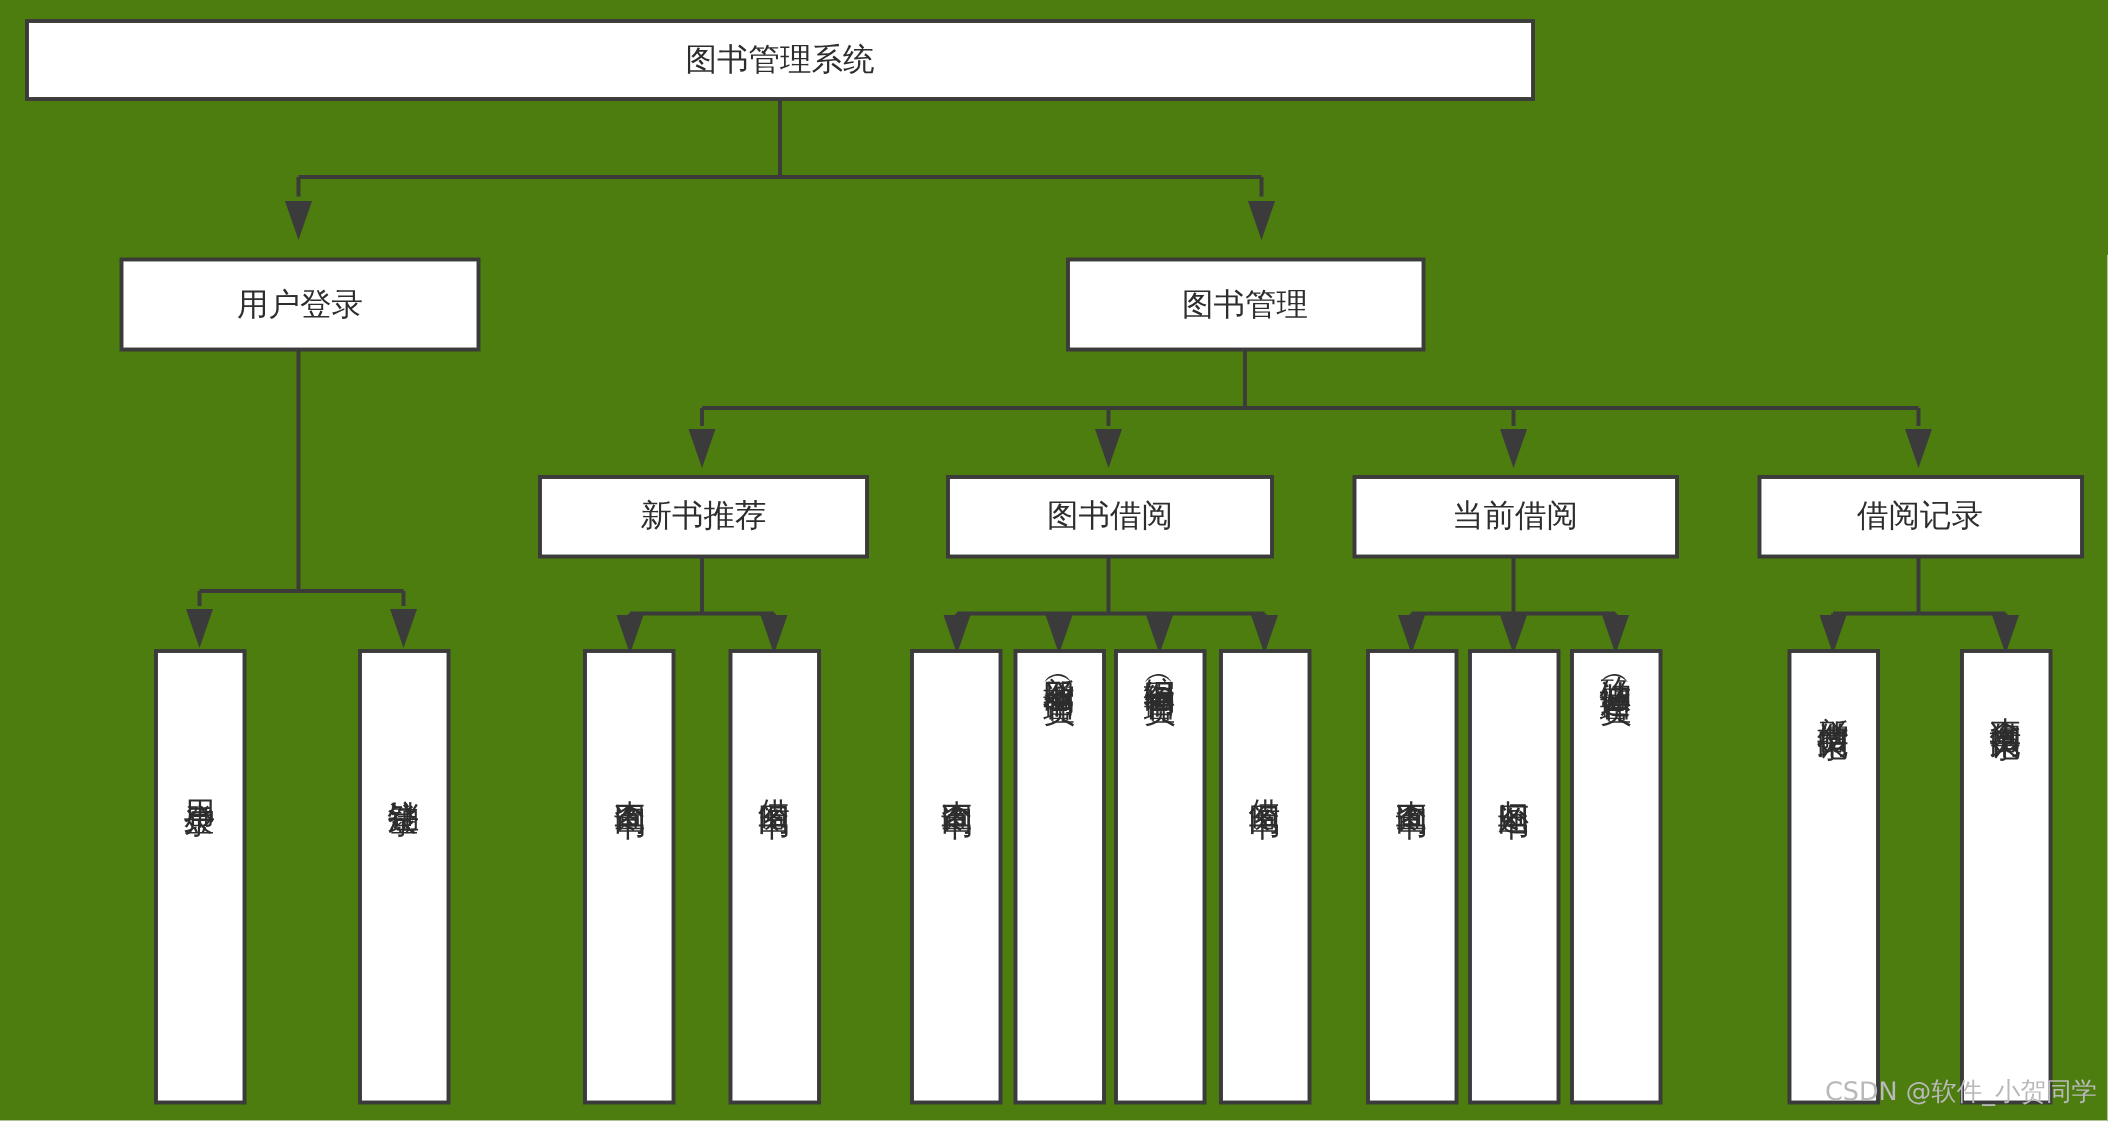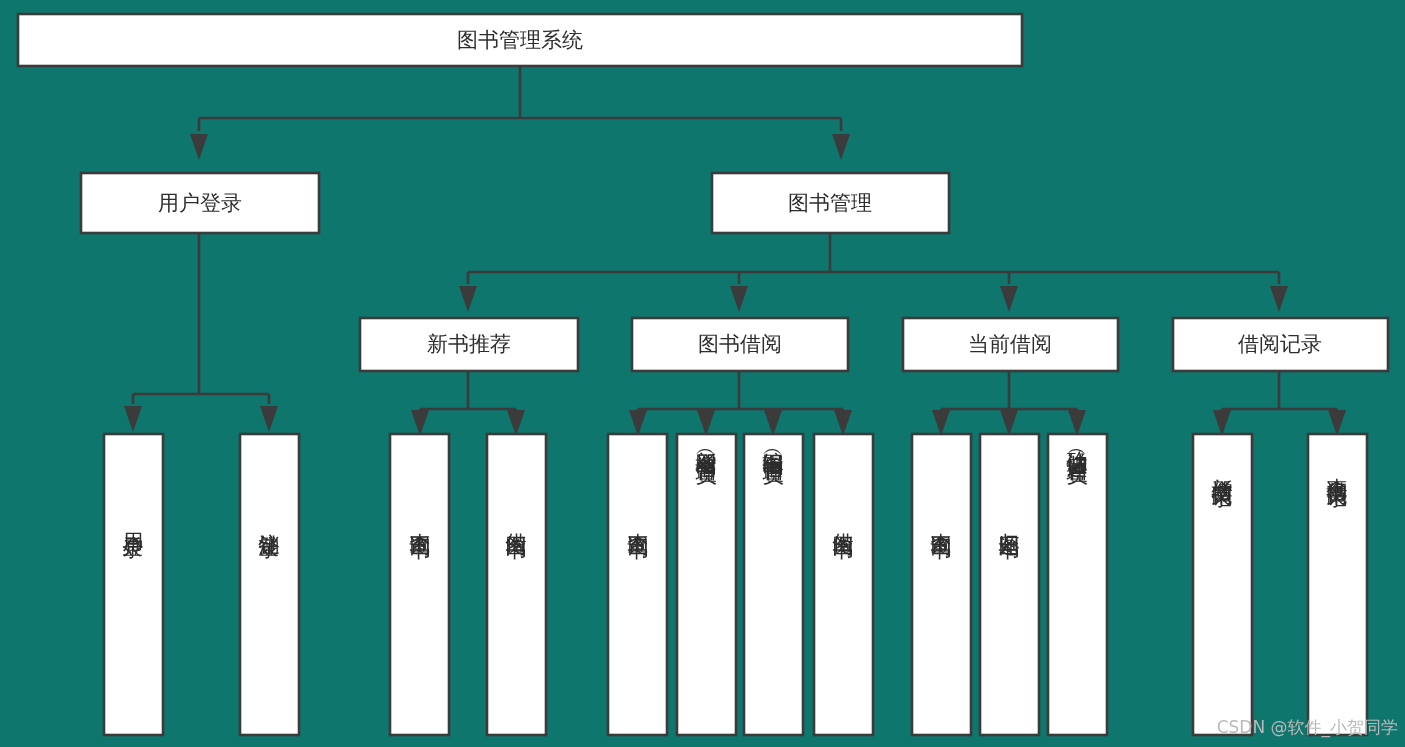--- a/index.html
+++ b/index.html
@@ -11,21 +11,21 @@
   body {
     width: 1405px;
     height: 747px;
     overflow: hidden;
     font-family: "DejaVu Sans", "Liberation Sans", sans-serif;
   }
   #diagram-root {
     position: relative;
     width: 1405px;
     height: 747px;
-    background: #0f766e;
+    background: #4d7c0f;
   }
   svg.diagram-canvas {
     position: absolute;
     top: 0;
     left: 0;
     width: 1405px;
     height: 747px;
   }
   .node-box {
     fill: #ffffff;

